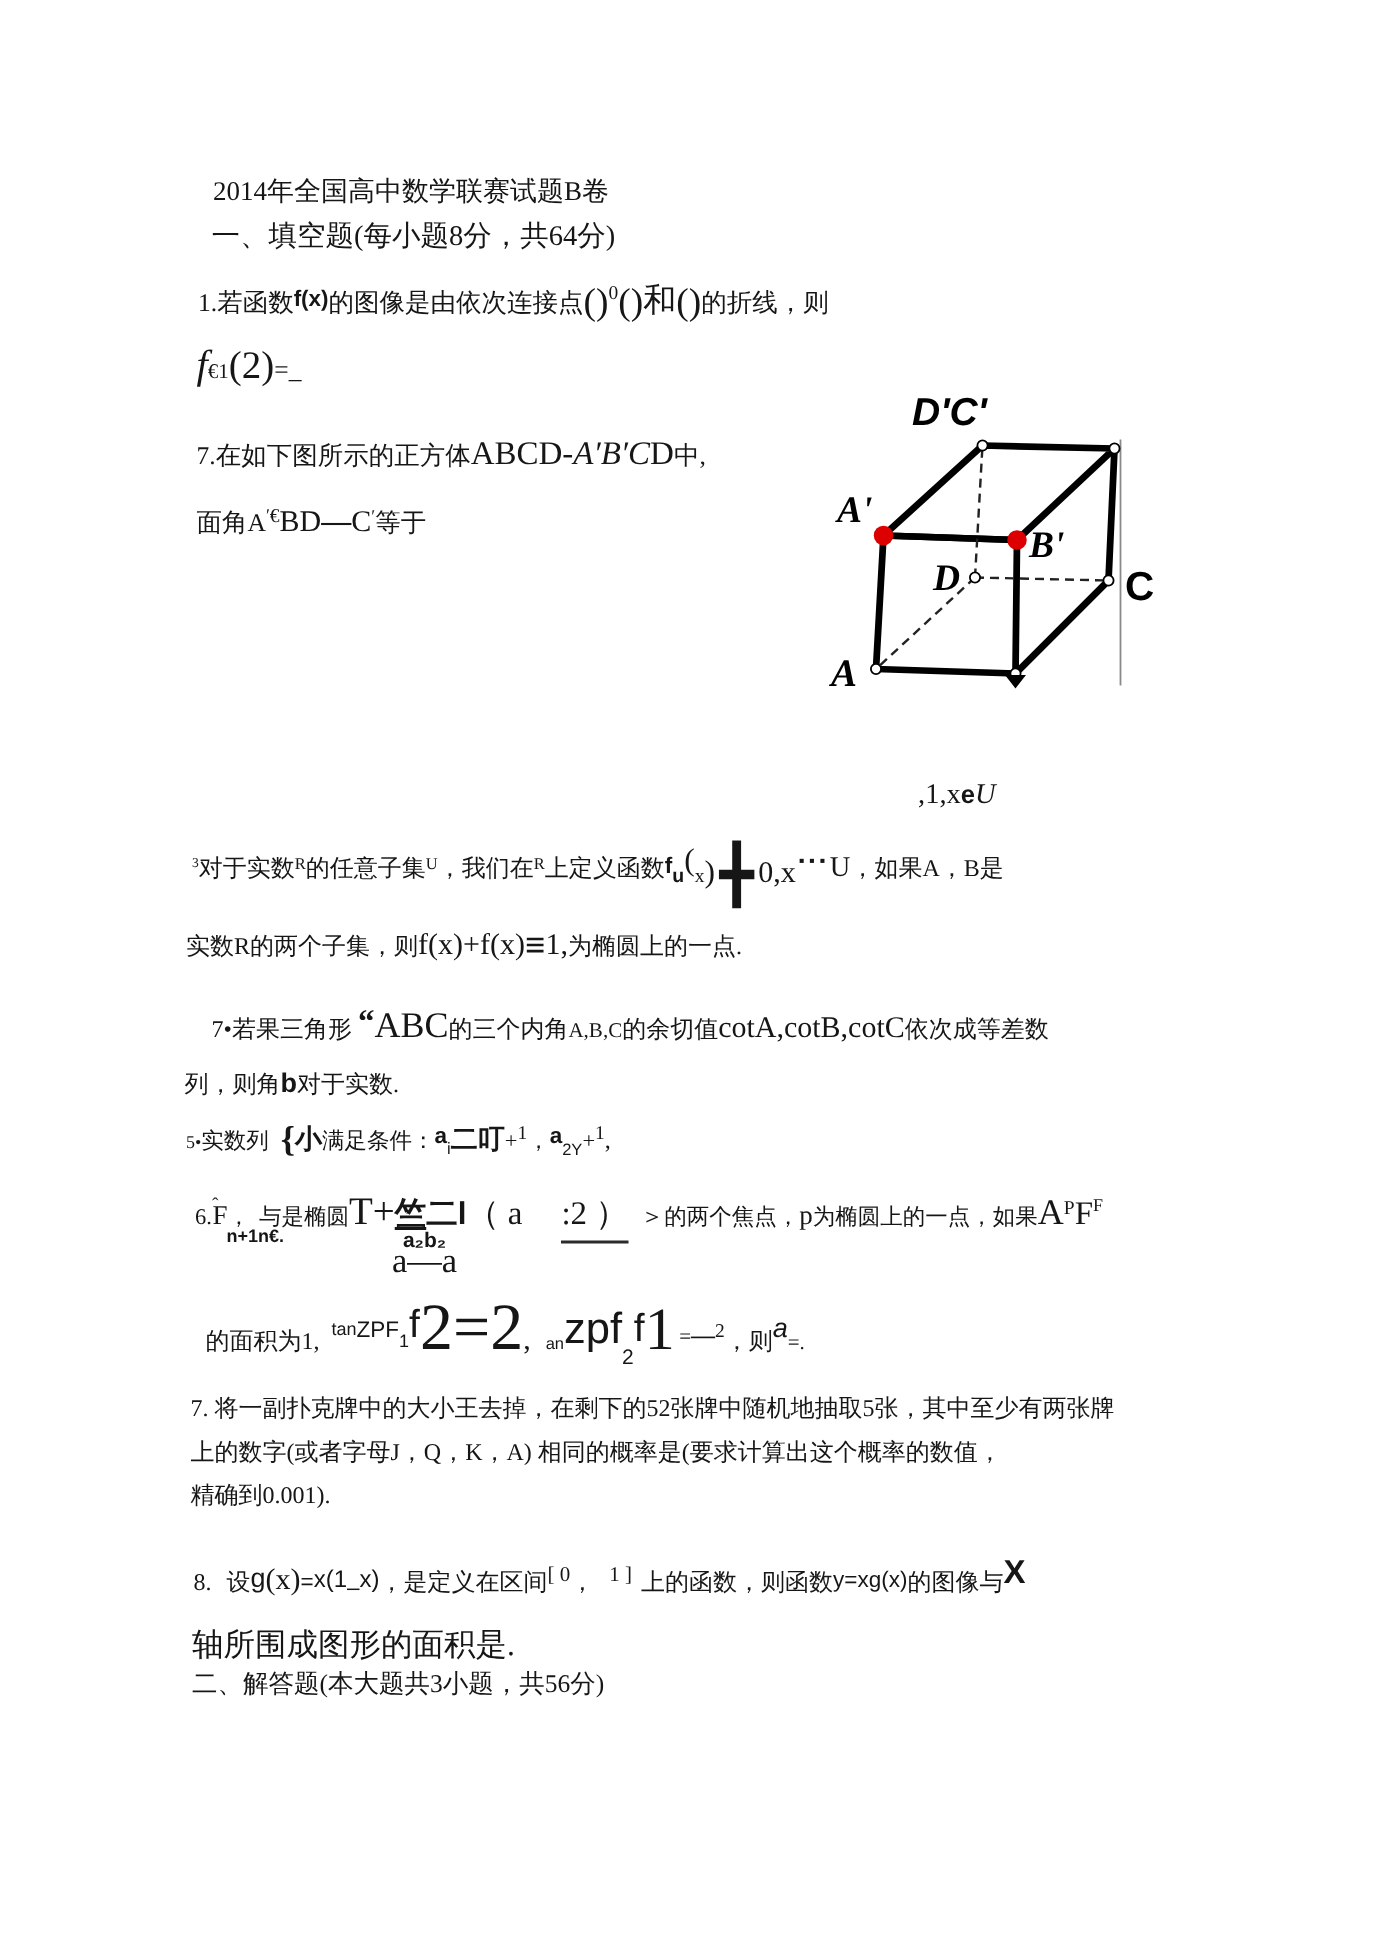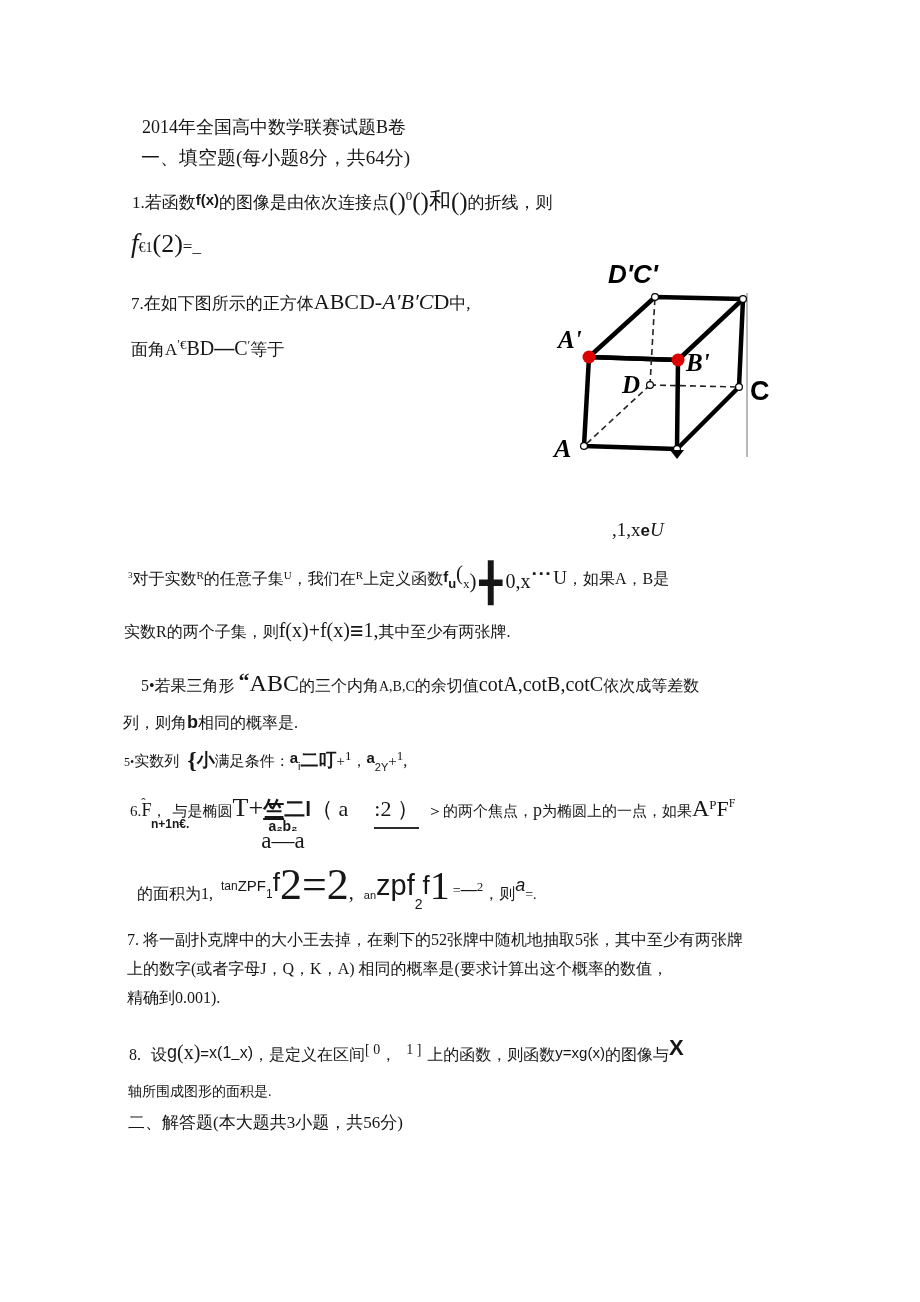--- a/index.html
+++ b/index.html
@@ -70,28 +70,28 @@
     <text x="12" y="207" font-size="26" font-weight="bold" font-style="italic">A</text>
   </svg>
 
   <div class="row" style="left:612px;top:518px;font-size:19px">
     <span>,1,x</span><span class="sans b" style="font-size:17px">e</span><span class="i">U</span>
   </div>
   <div class="row" style="left:128px;top:560px;font-size:16px">
     <span style="font-size:9px;vertical-align:6px">3</span><span>对于实数</span><span style="font-size:11px;vertical-align:5px">R</span><span>的任意子集</span><span style="font-size:11px;vertical-align:5px">U</span><span>，我们在</span><span style="font-size:11px;vertical-align:5px">R</span><span>上定义函数</span><span class="sans b" style="font-size:15px;vertical-align:2px">f</span><span class="sans b" style="font-size:13px;vertical-align:-4px">u</span><span style="font-size:21px;vertical-align:4px">(</span><span style="font-size:13px;vertical-align:-4px">x</span><span style="font-size:21px;vertical-align:-4px">)</span><span class="sans b" style="font-size:38px;vertical-align:-12px;margin:0 3px">╋</span><span style="font-size:20px;vertical-align:-4px">0,x</span><span class="sans" style="font-size:11px;vertical-align:7px;letter-spacing:3px;margin-left:2px">▪▪▪</span><span style="font-size:19px">U</span><span>，如果A，B是</span>
   </div>
   <div class="row" style="left:124px;top:616px;font-size:16px">
-    <span>实数R的两个子集，则</span><span style="font-size:20px">f(x)+f(x)</span><span class="b" style="font-size:24px;vertical-align:-2px">≡</span><span style="font-size:20px">1,</span><span>其中至少有两张牌.</span>
+    <span>实数R的两个子集，则</span><span style="font-size:20px">f(x)+f(x)</span><span class="b" style="font-size:24px;vertical-align:-2px">≡</span><span style="font-size:20px">1,</span><span>为椭圆上的一点.</span>
   </div>
 
   <div class="row" style="left:141px;top:667px;font-size:16px">
-    <span>5•若果三角形</span><span class="b" style="font-size:22px;vertical-align:3px;margin-left:4px">“</span><span style="font-size:24px">ABC</span><span>的三个内角</span><span style="font-size:14px">A,B,C</span><span>的余切值</span><span style="font-size:20px">cotA,cotB,cotC</span><span>依次成等差数</span>
+    <span>7•若果三角形</span><span class="b" style="font-size:22px;vertical-align:3px;margin-left:4px">“</span><span style="font-size:24px">ABC</span><span>的三个内角</span><span style="font-size:14px">A,B,C</span><span>的余切值</span><span style="font-size:20px">cotA,cotB,cotC</span><span>依次成等差数</span>
   </div>
   <div class="row" style="left:123px;top:711px;font-size:16px">
-    <span>列，则角</span><span class="sans b" style="font-size:18px">b</span><span>相同的概率是.</span>
+    <span>列，则角</span><span class="sans b" style="font-size:18px">b</span><span>对于实数.</span>
   </div>
 
   <div class="row" style="left:124px;top:745px;font-size:15px">
     <span style="font-size:12px">5•</span><span>实数列</span><span class="b" style="font-size:24px;vertical-align:-2px;margin-left:8px">{</span><span class="sans b" style="font-size:18px">小</span><span>满足条件：</span><span class="sans b" style="font-size:15px;vertical-align:3px">a</span><span class="sans" style="font-size:11px;vertical-align:-4px">i</span><span class="sans b" style="font-size:18px">二叮</span><span style="font-size:15px">+</span><span style="font-size:13px;vertical-align:6px">1</span><span>，</span><span class="sans b" style="font-size:15px;vertical-align:3px">a</span><span class="sans" style="font-size:11px;vertical-align:-5px">2Y</span><span style="font-size:15px">+</span><span style="font-size:13px;vertical-align:6px">1</span><span style="font-size:16px">,</span>
   </div>
 
   <div class="row" style="left:130px;top:792px;font-size:15px">
     <span style="font-size:15px">6.</span><span style="font-size:13px;vertical-align:9px;margin-right:-4px">ˆ</span><span style="font-size:18px">F</span><span>，</span><span style="margin-left:6px">与是椭圆</span><span style="font-size:26px">T+</span><span class="sans b" style="font-size:21px;text-decoration:underline">竺</span><span class="sans b" style="font-size:21px">二l</span><span style="font-size:22px">（ a</span><span class="ul2" style="font-size:22px;margin-left:26px">:2 ）</span><span style="font-size:16px;margin-left:8px">＞</span><span>的两个焦点，</span><span style="font-size:18px">p</span><span>为椭圆上的一点，如果</span><span style="font-size:24px">A</span><span style="font-size:13px;vertical-align:7px">P</span><span style="font-size:22px">F</span><span style="font-size:12px;vertical-align:9px">F</span>
   </div>
   <div class="row sans b" style="left:151px;top:817px;font-size:12px">n+1n€.</div>
@@ -104,17 +104,17 @@
     <span>的面积为1,</span><span class="sans" style="font-size:12px;vertical-align:9px;margin-left:8px">tan</span><span class="sans" style="font-size:15px;vertical-align:8px">ZPF</span><span class="sans" style="font-size:12px;vertical-align:1px">1</span><span class="sans" style="font-size:26px;vertical-align:8px">f</span><span style="font-size:44px">2=2</span><span style="font-size:20px">,</span><span class="sans" style="font-size:11px;margin-left:10px">an</span><span class="sans" style="font-size:29px;vertical-align:4px">zpf</span><span class="sans" style="font-size:14px;vertical-align:-10px">2</span><span class="sans" style="font-size:26px;vertical-align:5px">f</span><span style="font-size:40px">1</span><span style="font-size:14px;vertical-align:4px;margin-left:3px">=</span><span class="b" style="font-size:16px;vertical-align:4px">—</span><span style="font-size:13px;vertical-align:8px">2</span><span>，则</span><span class="sans i" style="font-size:18px;vertical-align:8px">a</span><span style="font-size:14px">=.</span>
   </div>
 
   <div class="row" style="left:127px;top:930px;font-size:16px">7. 将一副扑克牌中的大小王去掉，在剩下的52张牌中随机地抽取5张，其中至少有两张牌</div>
   <div class="row" style="left:127px;top:959px;font-size:16px">上的数字(或者字母J，Q，K，A) 相同的概率是(要求计算出这个概率的数值，</div>
   <div class="row" style="left:127px;top:988px;font-size:16px">精确到0.001).</div>
 
   <div class="row" style="left:129px;top:1034px;font-size:16px">
     <span>8.</span><span style="margin-left:10px">设</span><span class="sans" style="font-size:18px;vertical-align:2px">g</span><span style="font-size:20px;vertical-align:1px">(x)</span><span class="sans" style="font-size:15px;vertical-align:1px">=</span><span class="sans" style="font-size:16px;vertical-align:2px">x(1</span><span class="sans" style="font-size:15px;vertical-align:-3px">–</span><span class="sans" style="font-size:16px;vertical-align:2px">x)</span><span>，是定义在区间</span><span style="font-size:14px;vertical-align:6px">[ 0</span><span>，</span><span style="font-size:14px;vertical-align:6px;margin-left:10px">1 ]</span><span style="margin-left:6px">上的函数，则函数</span><span class="sans" style="font-size:15px;vertical-align:2px">y=xg(x)</span><span>的图像与</span><span class="sans b" style="font-size:22px;vertical-align:5px">X</span>
   </div>
-  <div class="row" style="left:128px;top:1083px;font-size:14px">轴所围成图形的面积是.</div>
+  <div class="row" style="left:128px;top:1083px;font-size:21px">轴所围成图形的面积是.</div>
 
   <div class="row" style="left:128px;top:1112px;font-size:17px">二、解答题(本大题共3小题，共56分)</div>
 
 </div>
 
 </body></html>

